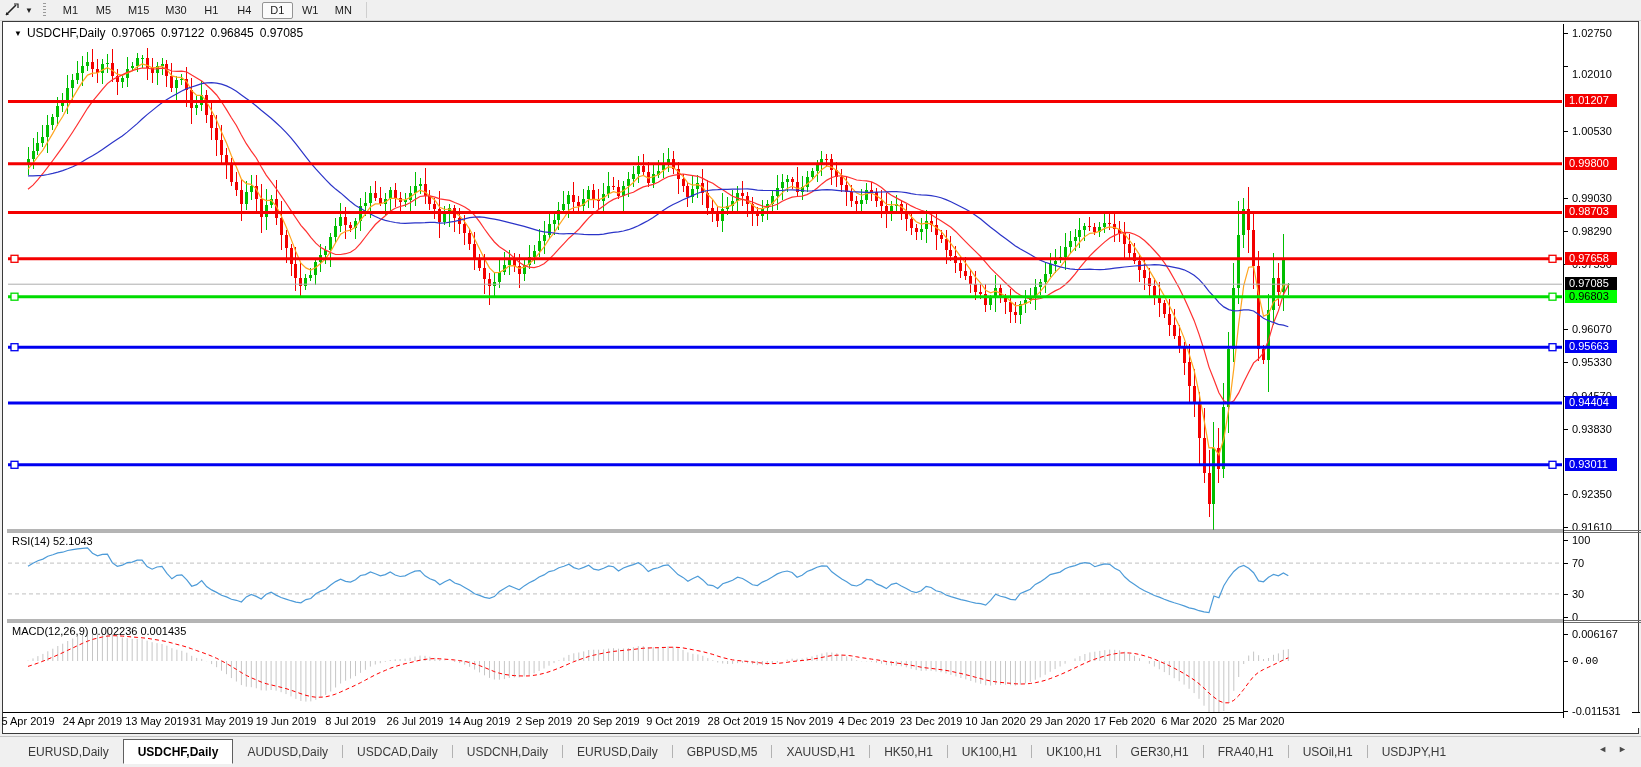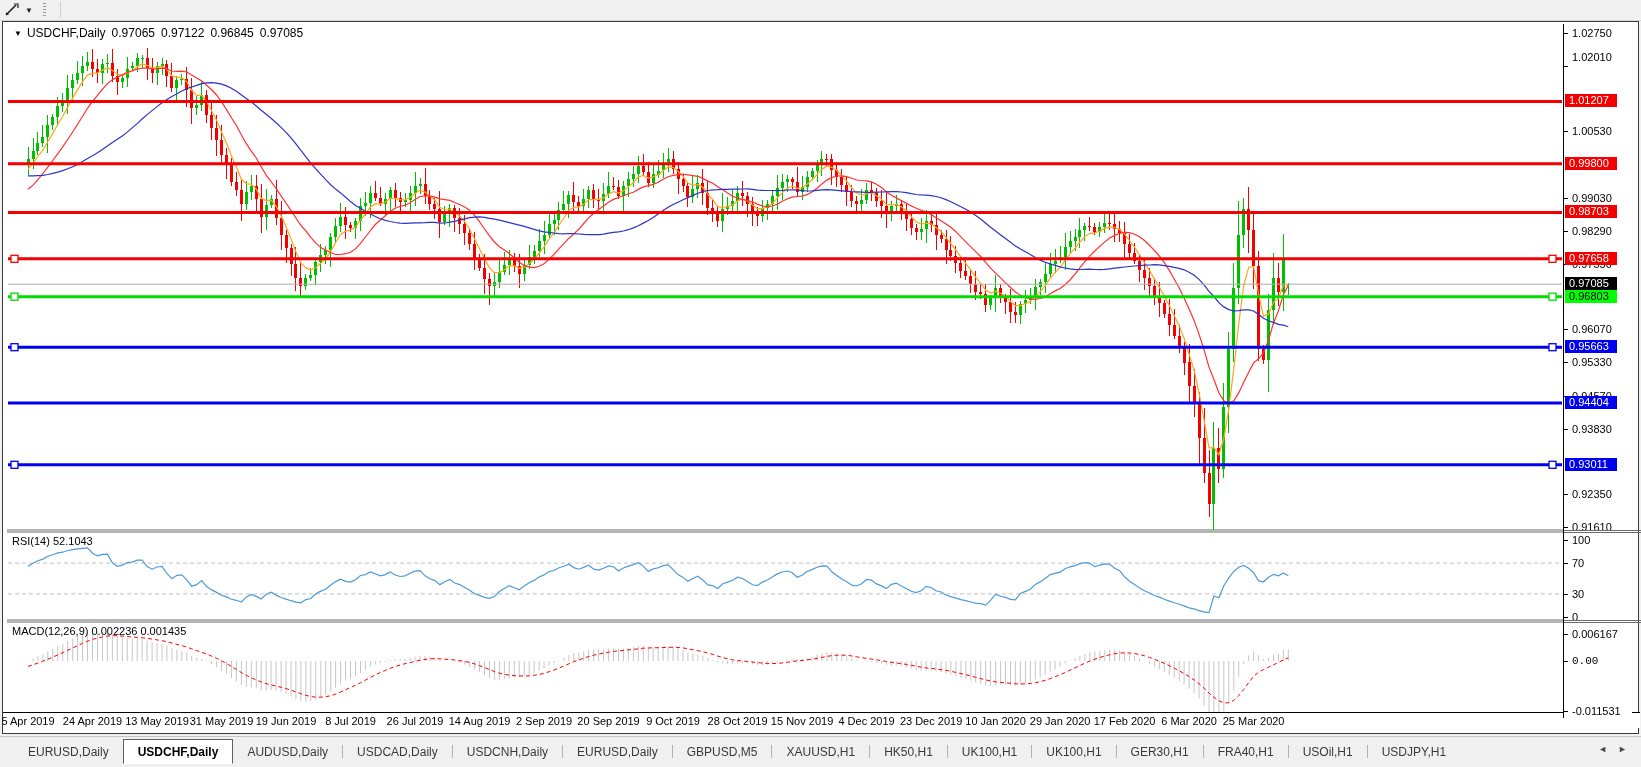--- a/index.html
+++ b/index.html
@@ -60,20 +60,31 @@
   <div id="toolbar">
     <div id="tool-cluster">
       <svg width="18" height="14" viewBox="0 0 18 14">
         <path d="M2 12 L12 2" stroke="#222" stroke-width="1.6" fill="none"></path>
         <path d="M10 1 L14 1 L14 5" stroke="#222" stroke-width="1.2" fill="none"></path>
         <path d="M2 9 L2 12 L5 12 Z" fill="#222"></path>
       </svg>
       <span class="dd-arrow">▼</span>
     </div>
     <div class="grip"></div>
+    <div id="tf-buttons" style="display: flex;">
+        <div class="tf-btn">M1</div>
+        <div class="tf-btn">M5</div>
+        <div class="tf-btn">M15</div>
+        <div class="tf-btn">M30</div>
+        <div class="tf-btn">H1</div>
+        <div class="tf-btn">H4</div>
+        <div class="tf-btn active">D1</div>
+        <div class="tf-btn">W1</div>
+        <div class="tf-btn">MN</div>
+      </div>
     <div class="toolbar-sep"></div>
   </div>
 
   <div id="chart-window"></div>
 
   <div id="chart-title">
     <span class="tri">▼</span><span>USDCHF,Daily</span><span class="v">0.97065</span><span class="v">0.97122</span><span class="v">0.96845</span><span class="v">0.97085</span>
   </div>
 
   <div class="pane-label" style="top:535px">
@@ -918,21 +929,21 @@
       <line x1="1053.1" y1="689" x2="1053.1" y2="693" stroke="#000" stroke-width="1"></line>
       <line x1="1117.6" y1="689" x2="1117.6" y2="693" stroke="#000" stroke-width="1"></line>
       <line x1="1182.1" y1="689" x2="1182.1" y2="693" stroke="#000" stroke-width="1"></line>
       <line x1="1246.6" y1="689" x2="1246.6" y2="693" stroke="#000" stroke-width="1"></line>
     </svg>
 
   <div id="scale-col">
       <div class="tick-mark" style="top: 9px;"></div>
       <div class="tick-label" style="top: 3px;">1.02750</div>
       <div class="tick-mark" style="top: 41.8116px;"></div>
-      <div class="tick-label" style="top: 27px;">1.02010</div>
+      <div class="tick-label" style="top: 44px;">1.02010</div>
       <div class="tick-mark" style="top: 107.435px;"></div>
       <div class="tick-label" style="top: 101.435px;">1.00530</div>
       <div class="tick-mark" style="top: 173.945px;"></div>
       <div class="tick-label" style="top: 167.945px;">0.99030</div>
       <div class="tick-mark" style="top: 206.756px;"></div>
       <div class="tick-label" style="top: 200.756px;">0.98290</div>
       <div class="tick-mark" style="top: 239.568px;"></div>
       <div class="tick-label" style="top: 233.568px;">0.97550</div>
       <div class="tick-mark" style="top: 305.191px;"></div>
       <div class="tick-label" style="top: 299.191px;">0.96070</div>

